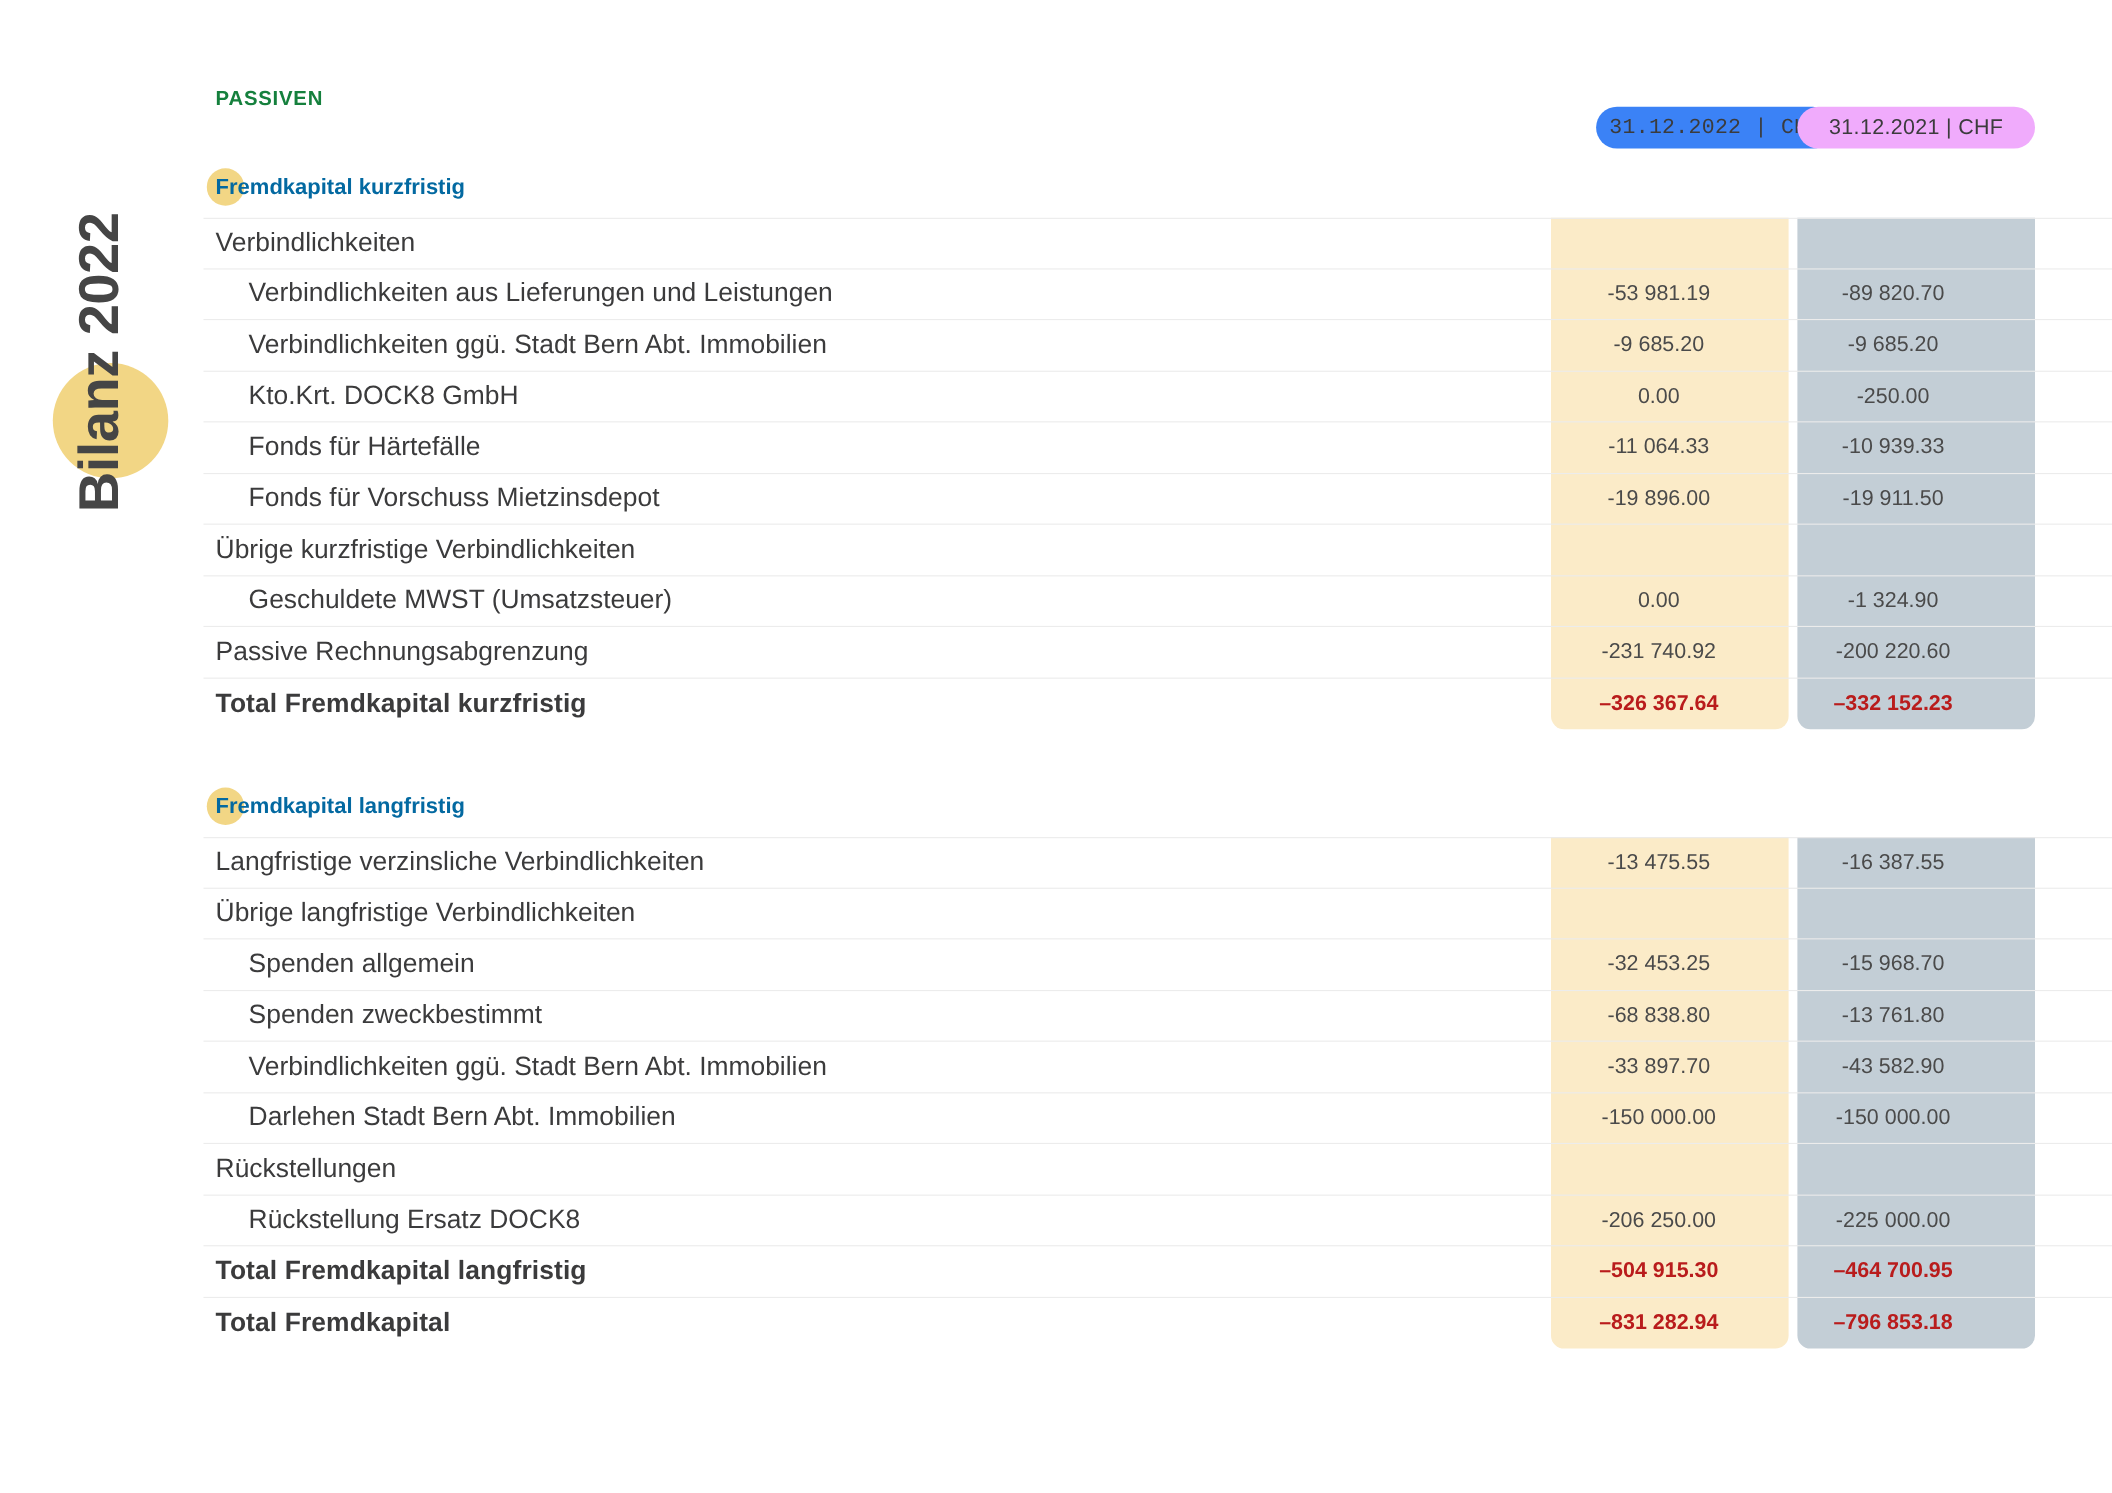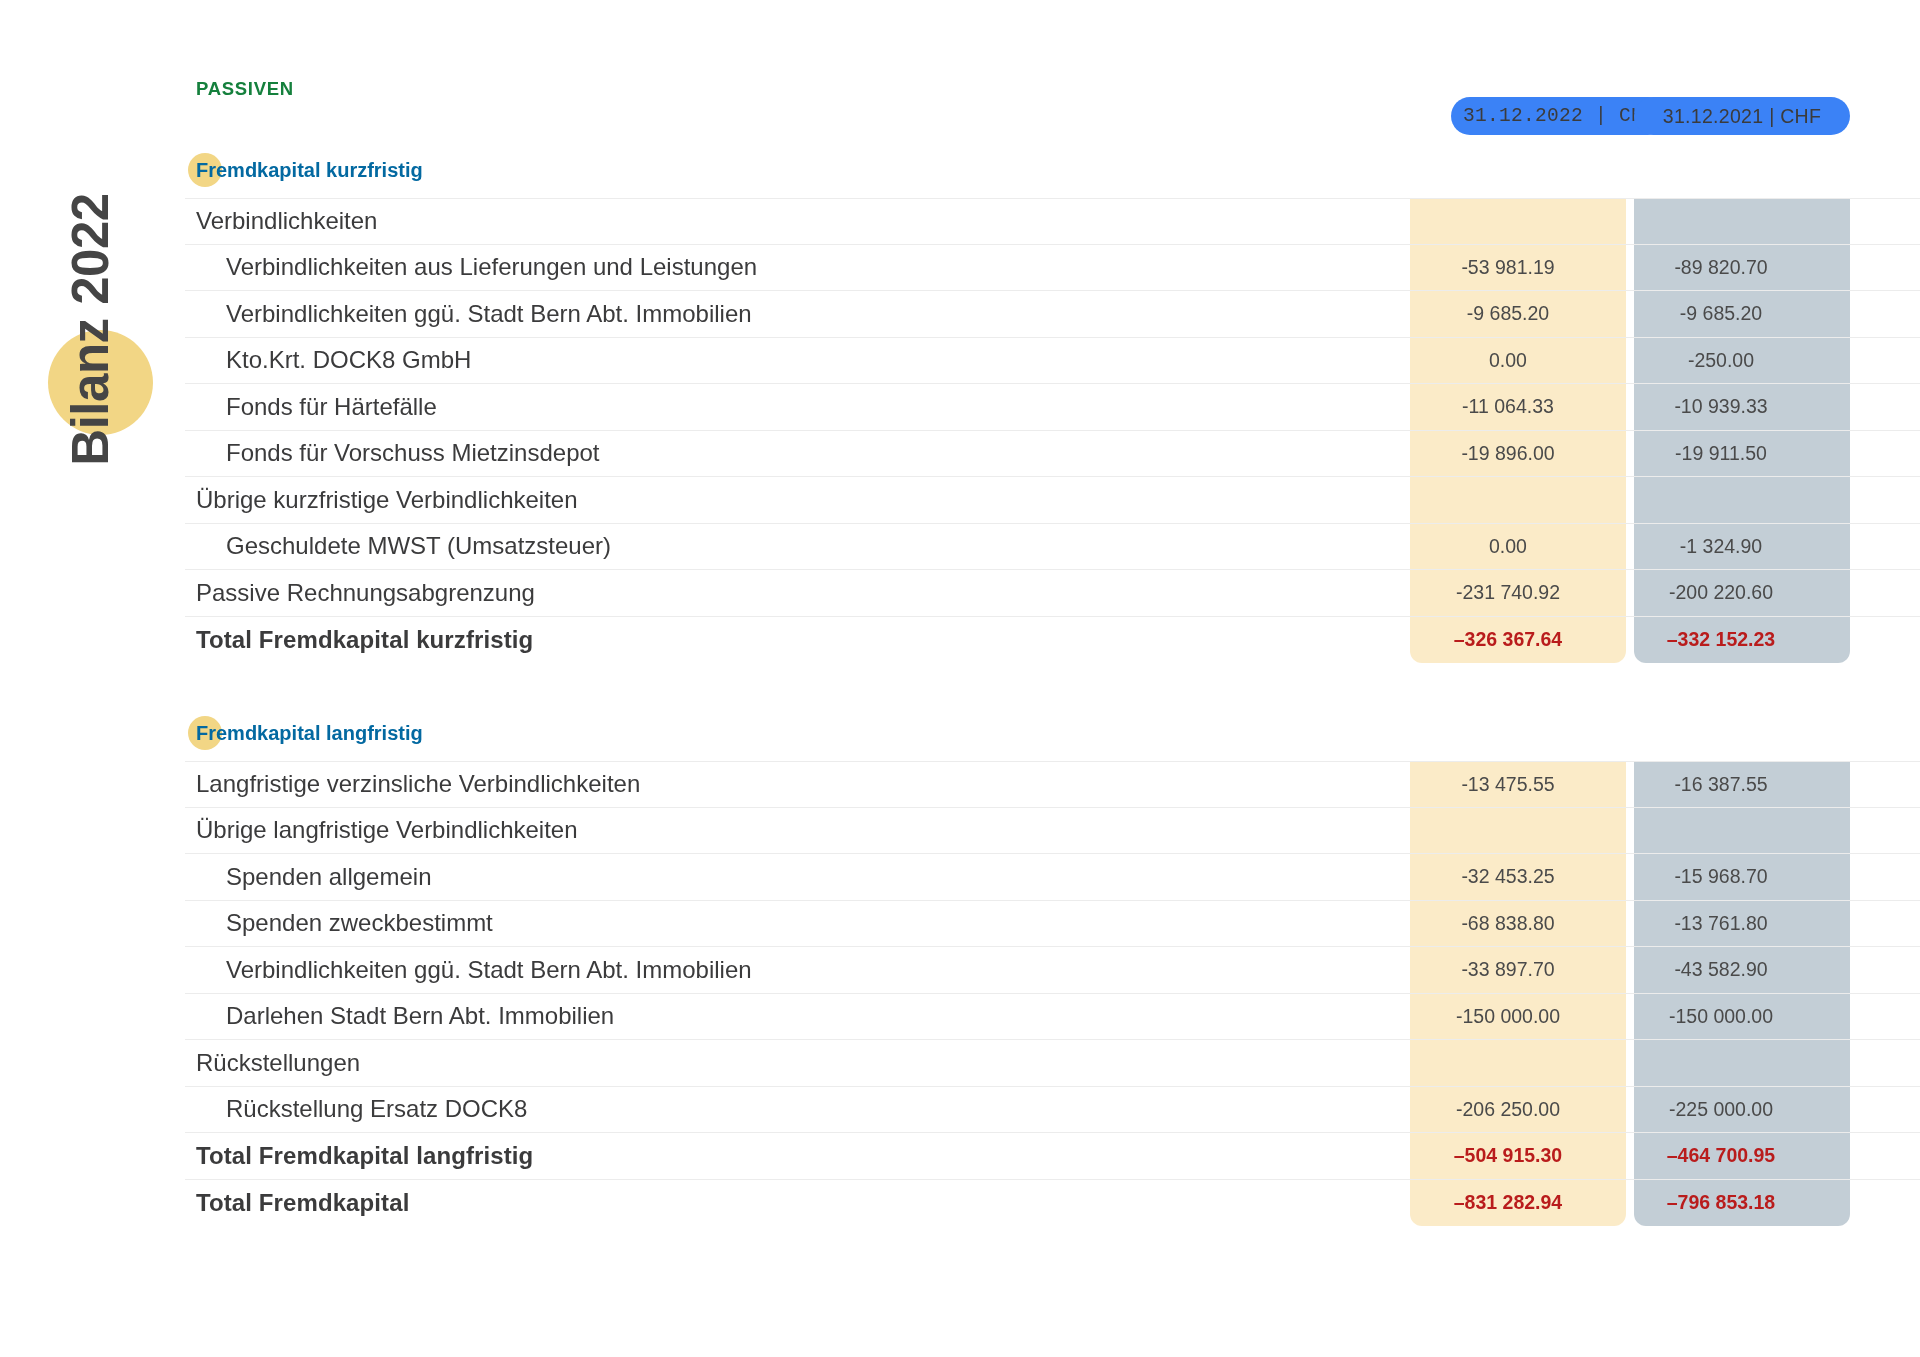--- a/index.html
+++ b/index.html
@@ -50,21 +50,21 @@
 
   
   .badge{
     position:absolute;top:97px;
     height:38px;border-radius:19px;
     display:flex;align-items:center;justify-content:center;
     font-size:19.5px;letter-spacing:0.3px;
     color:#3b3b3c;
   }
   #badge-2022{ left:1266px; width:216px; background:#3b82f6;font-family:Liberation Mono, monospace; }
-  #badge-2021{ left:1449px; width:216px; background:#3b82f6; }
+  #badge-2021{ left:1449px; width:216px; background:#f0abfc; }
 
   
   .colblock{ position:absolute; width:216px; }
   .colblock.y{ left:1225px; background:#fbebc8; }
   .colblock.b{ left:1449px; background:#c3ced6; }
   .rt{ border-radius:12px 12px 0 0; }
   .rb{ border-radius:0 0 12px 12px; }
   .row{
     position:relative;
     height:46.5px;

